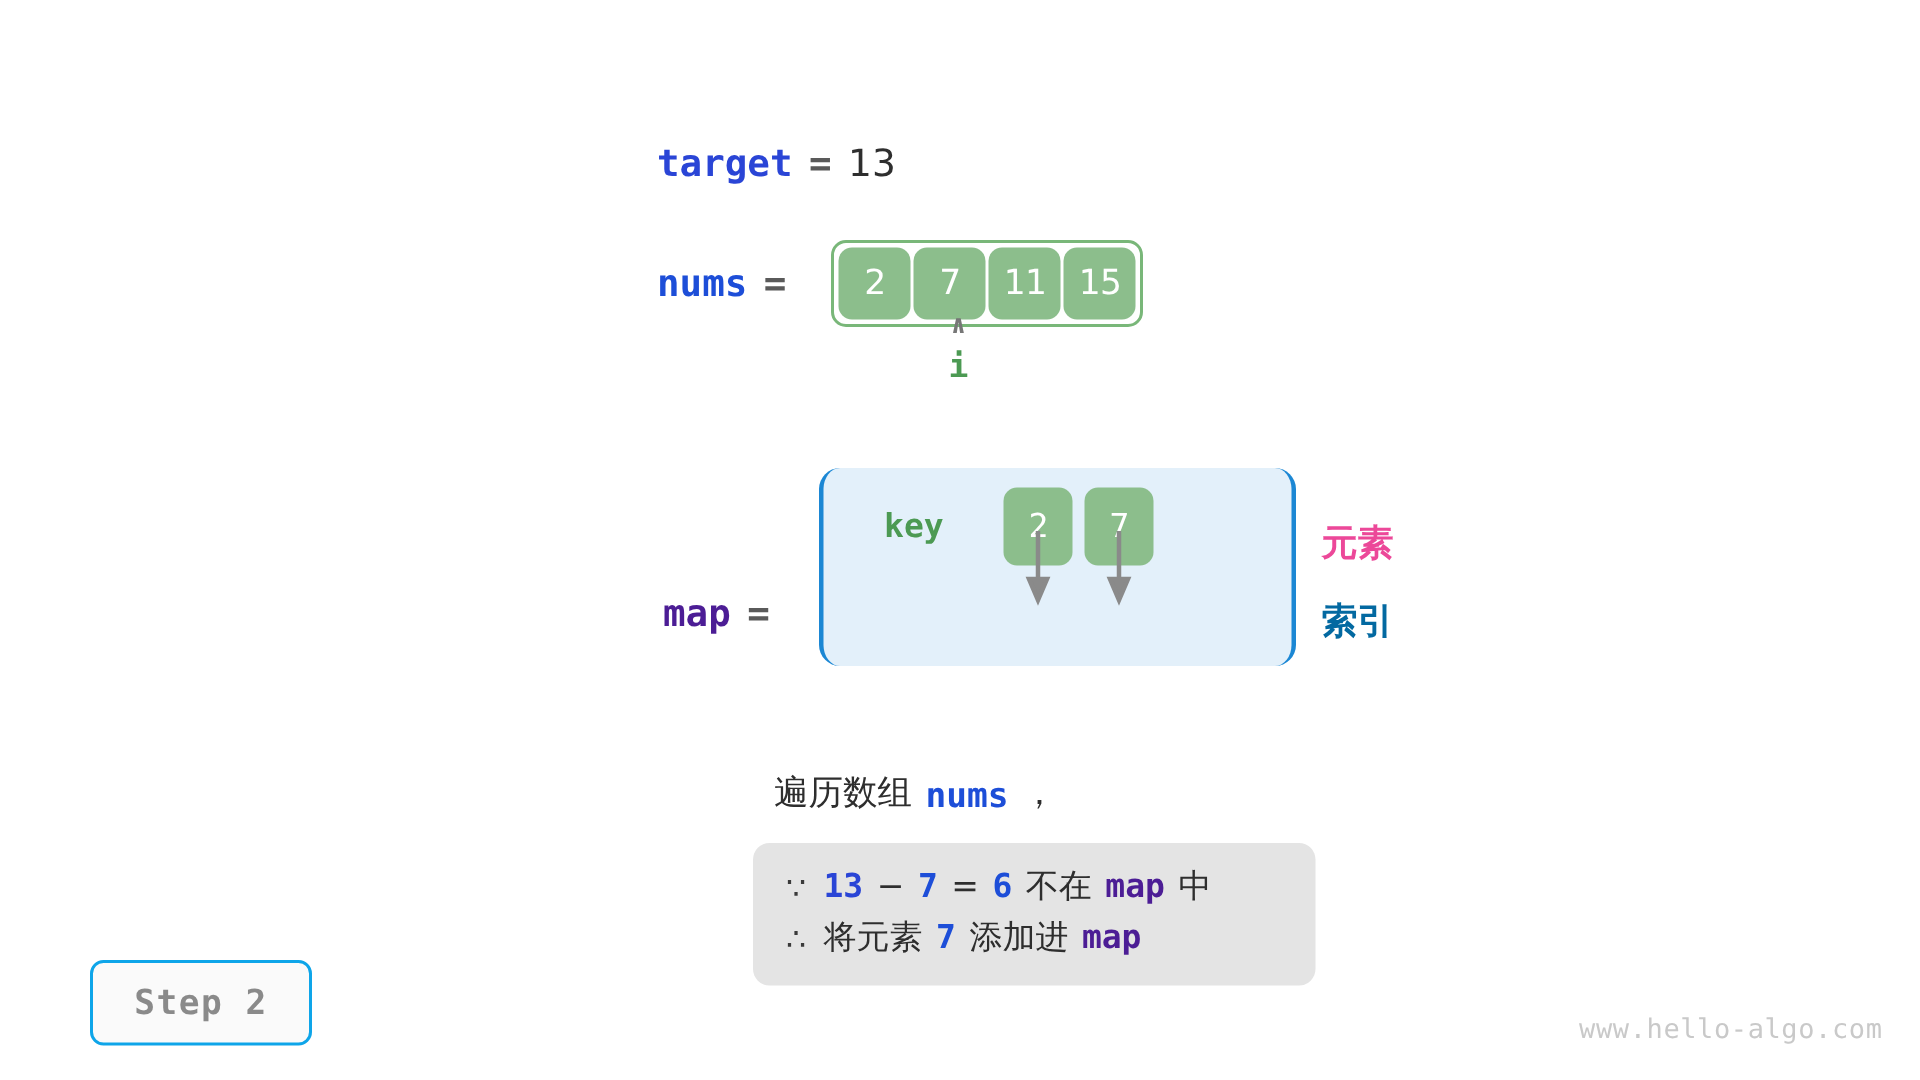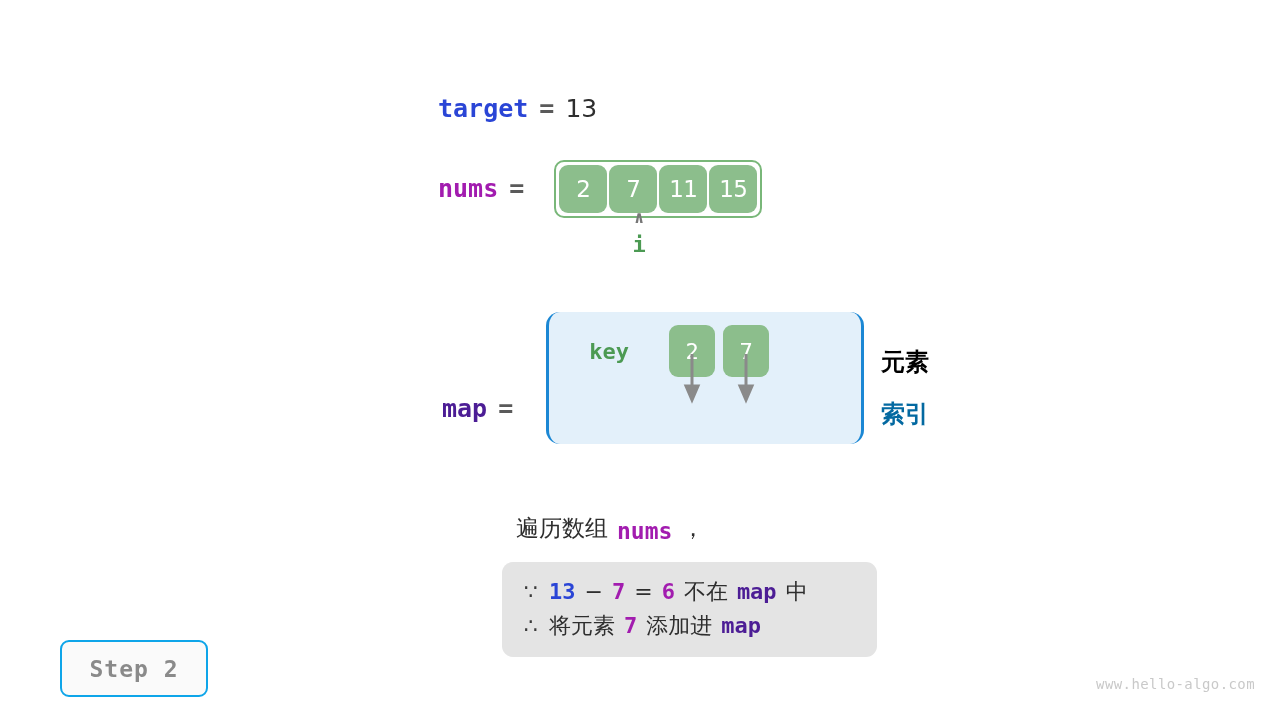--- a/index.html
+++ b/index.html
@@ -17,21 +17,21 @@
 
   .stage { position: absolute; inset: 0; margin-left: 24px; }
 
   
   .mono {
     font-family: "DejaVu Sans Mono", monospace;
     font-weight: bold;
   }
   .var-blue   { color: #2A45D6; }
   .var-lblue  { color: #4c1d95; }
-  .var-green  { color: #a21caf; }
+  .var-green  { color: #1d4ed8; }
   .eq         { color: #5A5A5A; font-family: "DejaVu Sans Mono", monospace; font-weight: bold; }
   .num-dark   { color: #2E2E2E; font-family: "DejaVu Sans", sans-serif; font-size: 25px; }
 
   
   .target-row {
     position: absolute;
     left: 414px;
     top: 94px;
     display: flex;
     align-items: center;
@@ -180,21 +180,21 @@
   
   .side-labels {
     position: absolute;
     left: 857px;
     top: 336px;
     font-family: "DejaVu Sans", sans-serif;
     font-weight: bold;
     font-size: 24px;
   }
   .side-labels div { height: 52px; display: flex; align-items: center; }
-  .side-el  { color: #000000; font-family: Liberation Mono, monospace; }
+  .side-el  { color: #ec4899; font-family: Liberation Mono, monospace; }
   .side-idx { color: #0369a1; }
 
   
   .caption {
     position: absolute;
     left: 492px;
     top: 513px;
     display: flex;
     align-items: flex-end;
     gap: 9px;
@@ -250,21 +250,21 @@
     font-size: 23px;
     letter-spacing: 1px;
   }
 
   .watermark {
     position: absolute;
     right: 25px;
     top: 676px;
     color: #C9C9C9;
     font-family: "DejaVu Sans Mono", monospace;
-    font-size: 14px;
+    font-size: 18px;
     letter-spacing: 0.4px;
   }
 </style>
 </head>
 <body>
 
 <div class="stage">
 
   <div class="target-row">
     <span class="mono var-blue">target</span>

